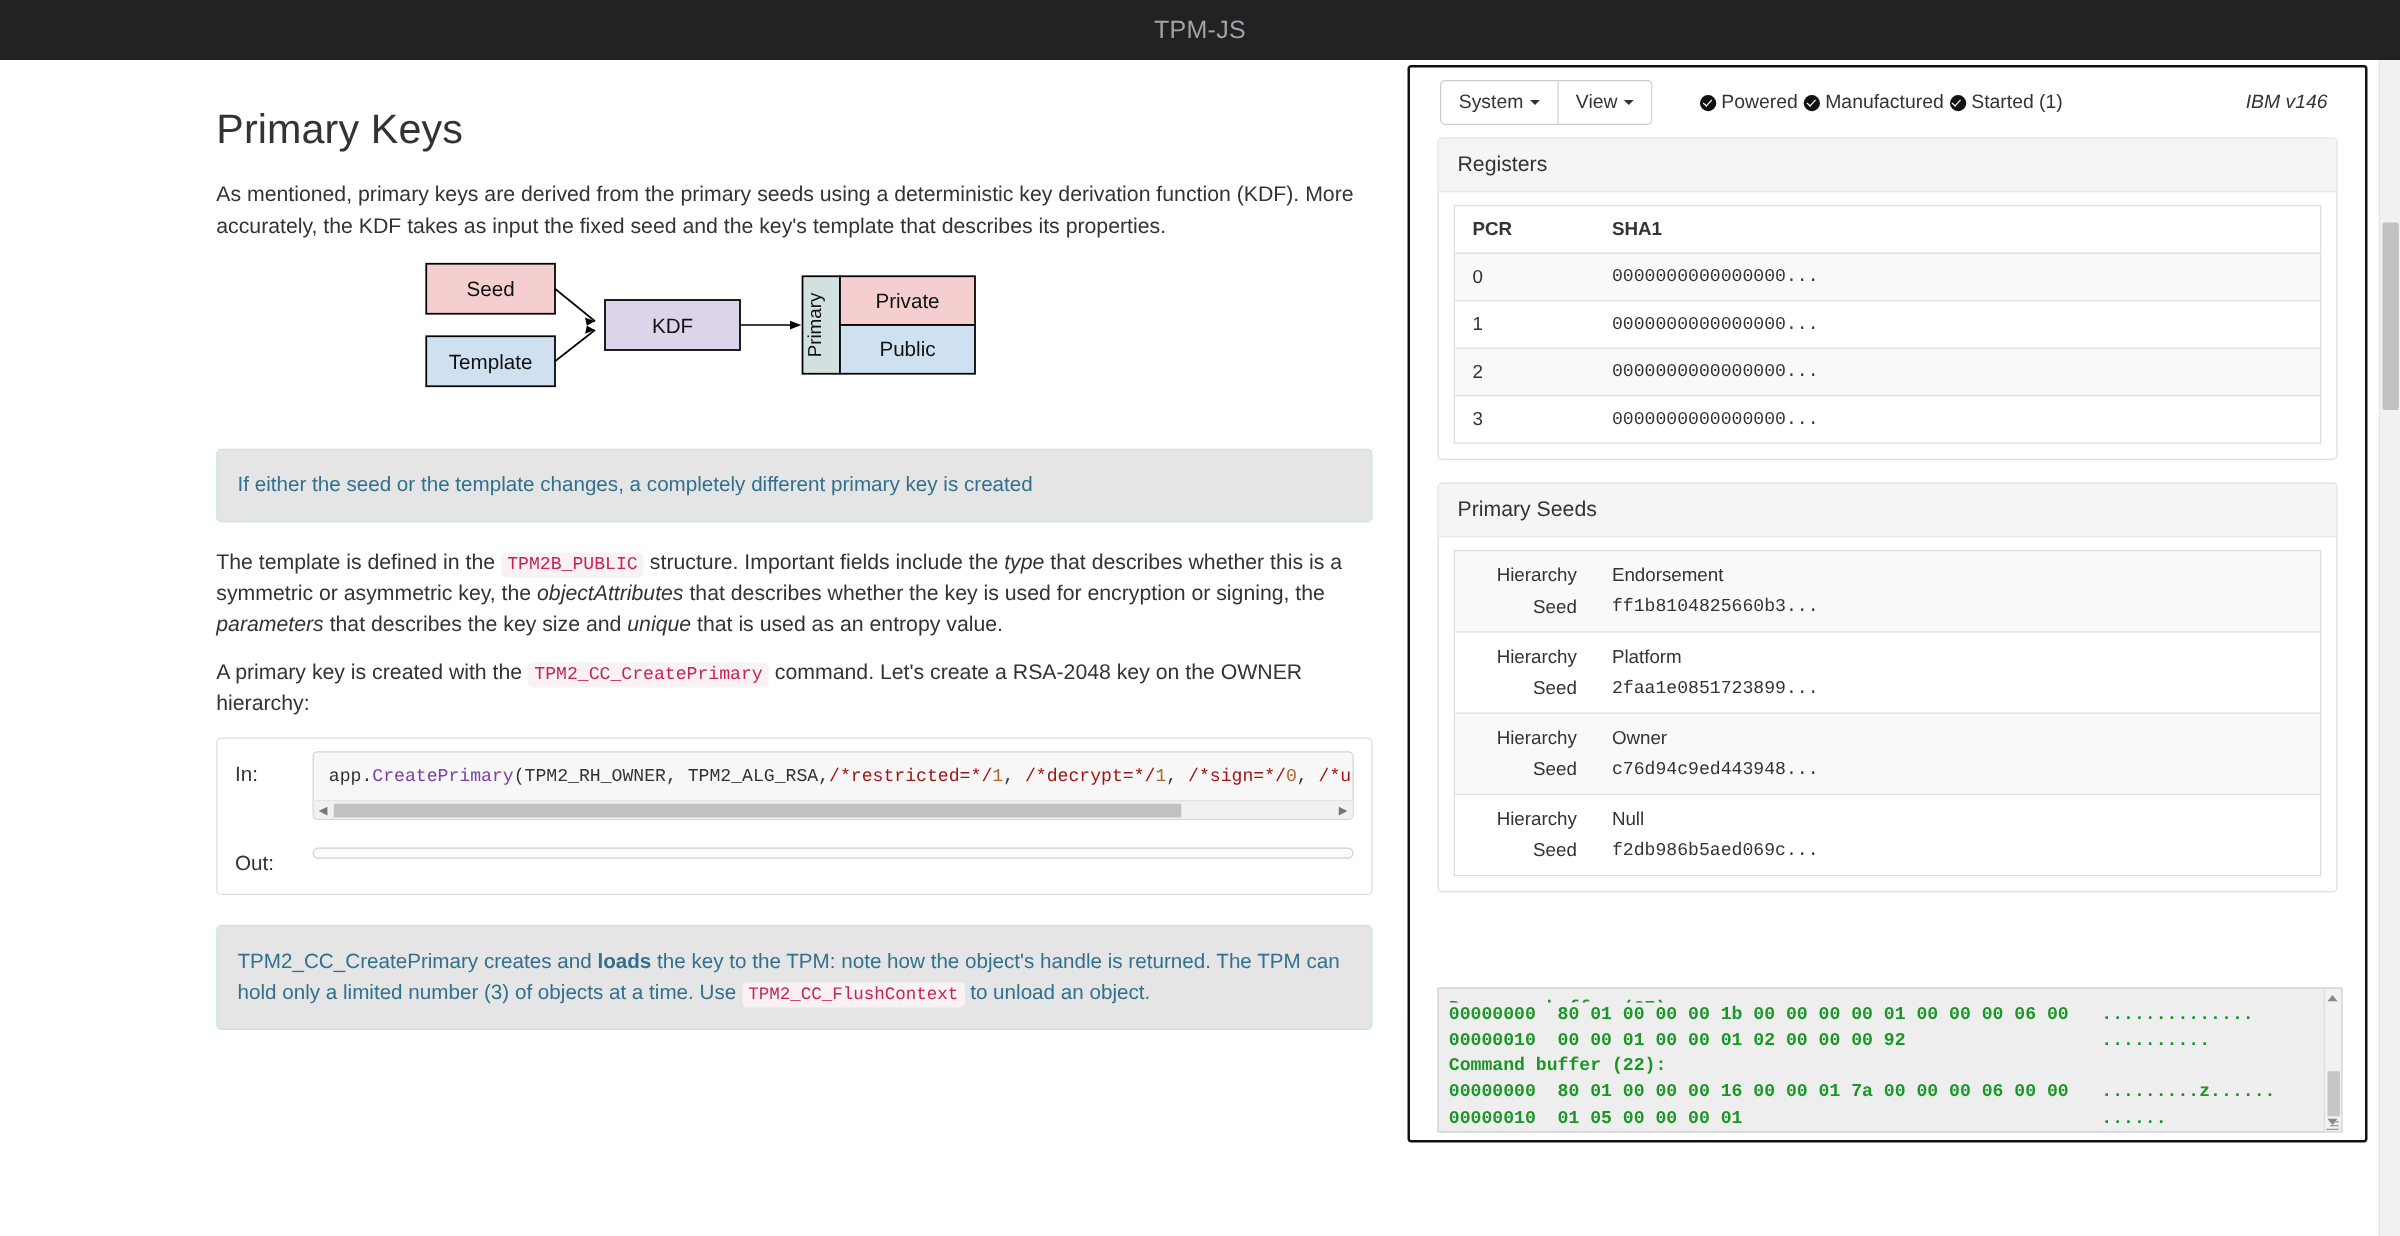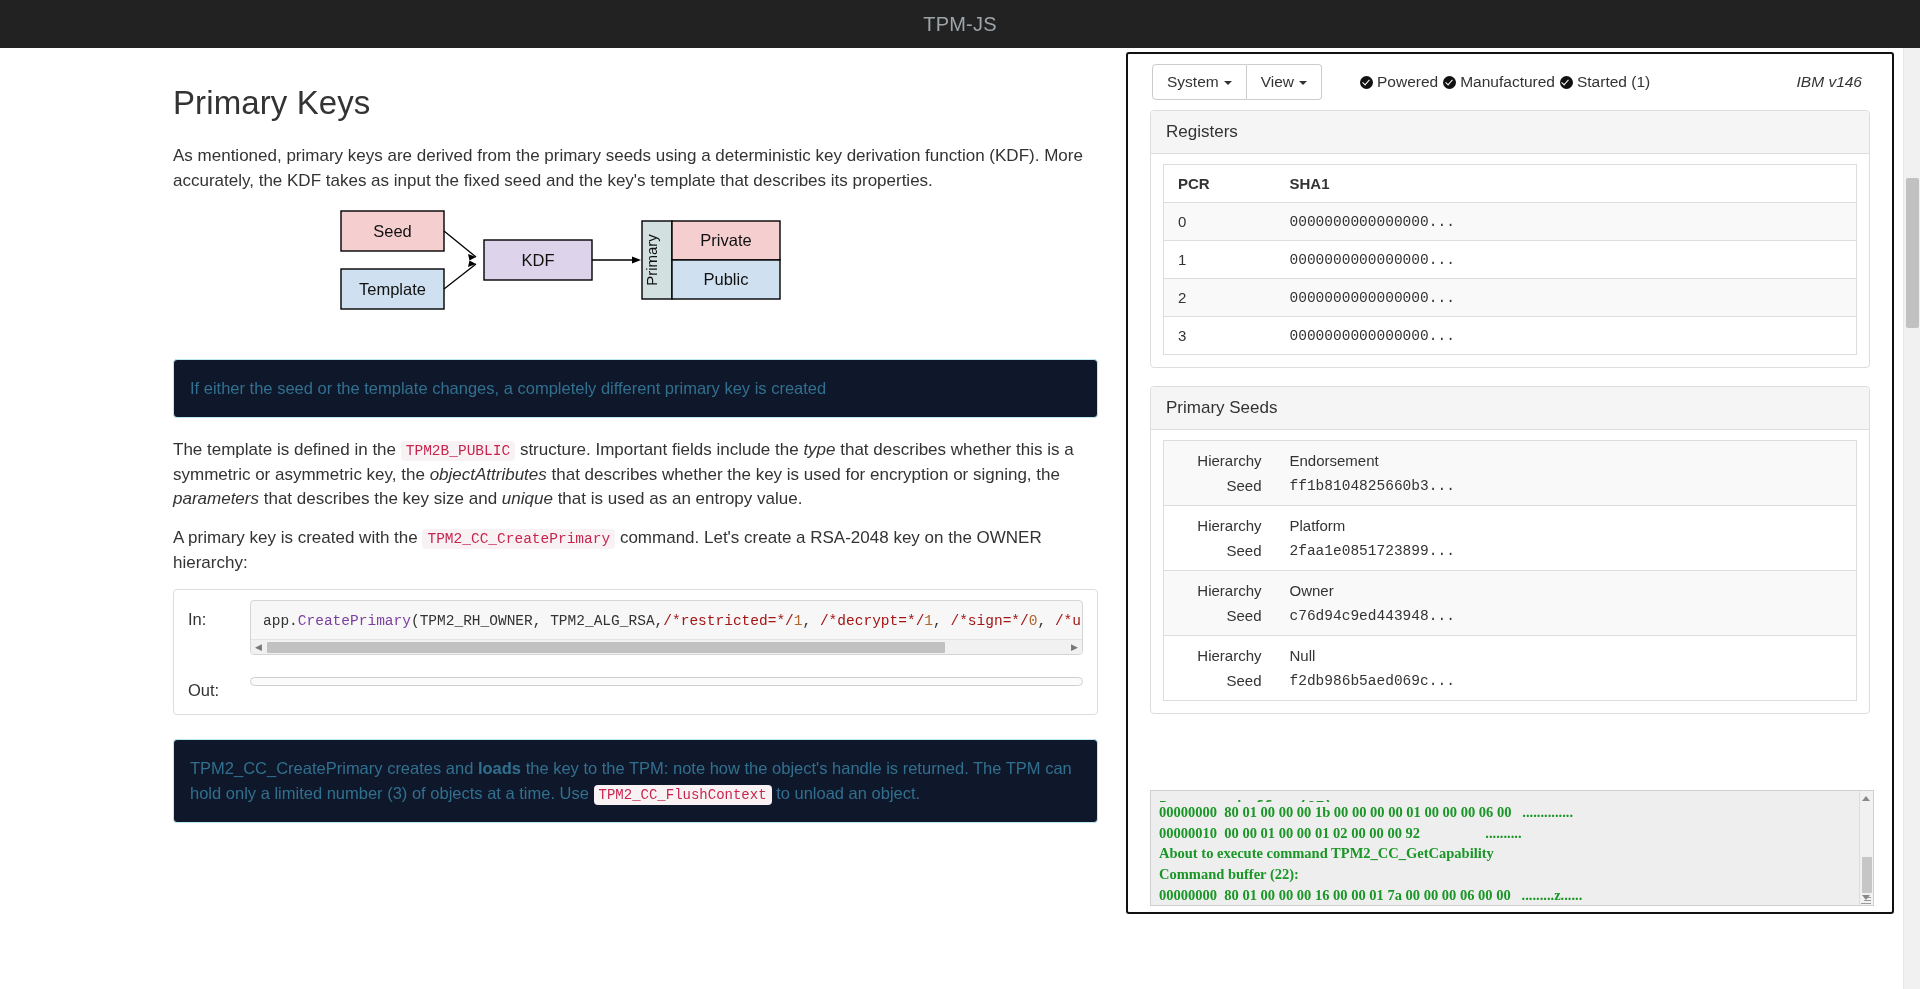--- a/index.html
+++ b/index.html
@@ -73,21 +73,21 @@
 
   
   .diagram {
     width: 925px; height: 130px;
     margin: 8px 0 22px 0;
     position: relative;
   }
 
   
   .alert {
-    background: #0f172a;
+    background: #e5e5e5;
     color: #31708f;
     border: 1px solid #bce8f1;
     border-radius: 4px;
     padding: 16px 16px;
     font-size: 16.5px;
     line-height: 1.5;
     max-width: 925px;
     margin: 4px 0 20px 0;
   }
   .alert b { font-weight: 700; }
@@ -292,21 +292,21 @@
     background: #eeeeee;
     border: 1px solid #cfcfcf;
     overflow: hidden;
     font-family: "Liberation Mono", monospace;
     font-size: 14.5px;
     line-height: 1.43;
     color: #1a9626;
     font-weight: 700;
     padding: 6px 0 0 8px;
   }
-  .console .line { white-space: pre; font-family: Liberation Serif, serif; }
+  .console .line { white-space: pre; }
   .console .cut { height: 5px; overflow: hidden; }
   .console-scroll {
     position: absolute; right: 0; top: 0;
     width: 14px; height: 100%;
     background: #f1f1f1;
     border-left: 1px solid #dcdcdc;
   }
   .console-scroll .up, .console-scroll .dn {
     position: absolute; left: 2px;
     width: 0; height: 0;
@@ -510,21 +510,20 @@
           </tbody>
         </table>
     </div>
   </div>
 
   <div class="console">
     <div class="cut">Response buffer (27):</div>
     <div id="console-lines">
         <div class="line">00000000  80 01 00 00 00 1b 00 00 00 00 01 00 00 00 06 00   ..............</div>
         <div class="line">00000010  00 00 01 00 00 01 02 00 00 00 92                  ..........</div>
-        <div class="line">About to execute command TPM2_CC_GetCapability</div>
         <div class="line">Command buffer (22):</div>
         <div class="line">00000000  80 01 00 00 00 16 00 00 01 7a 00 00 00 06 00 00   .........z......</div>
         <div class="line">00000010  01 05 00 00 00 01                                 ......</div>
       </div>
     <div class="console-scroll">
       <div class="up"></div>
       <div class="c-thumb"></div>
       <div class="dn"></div>
     </div>
     <div class="resize-grip">

